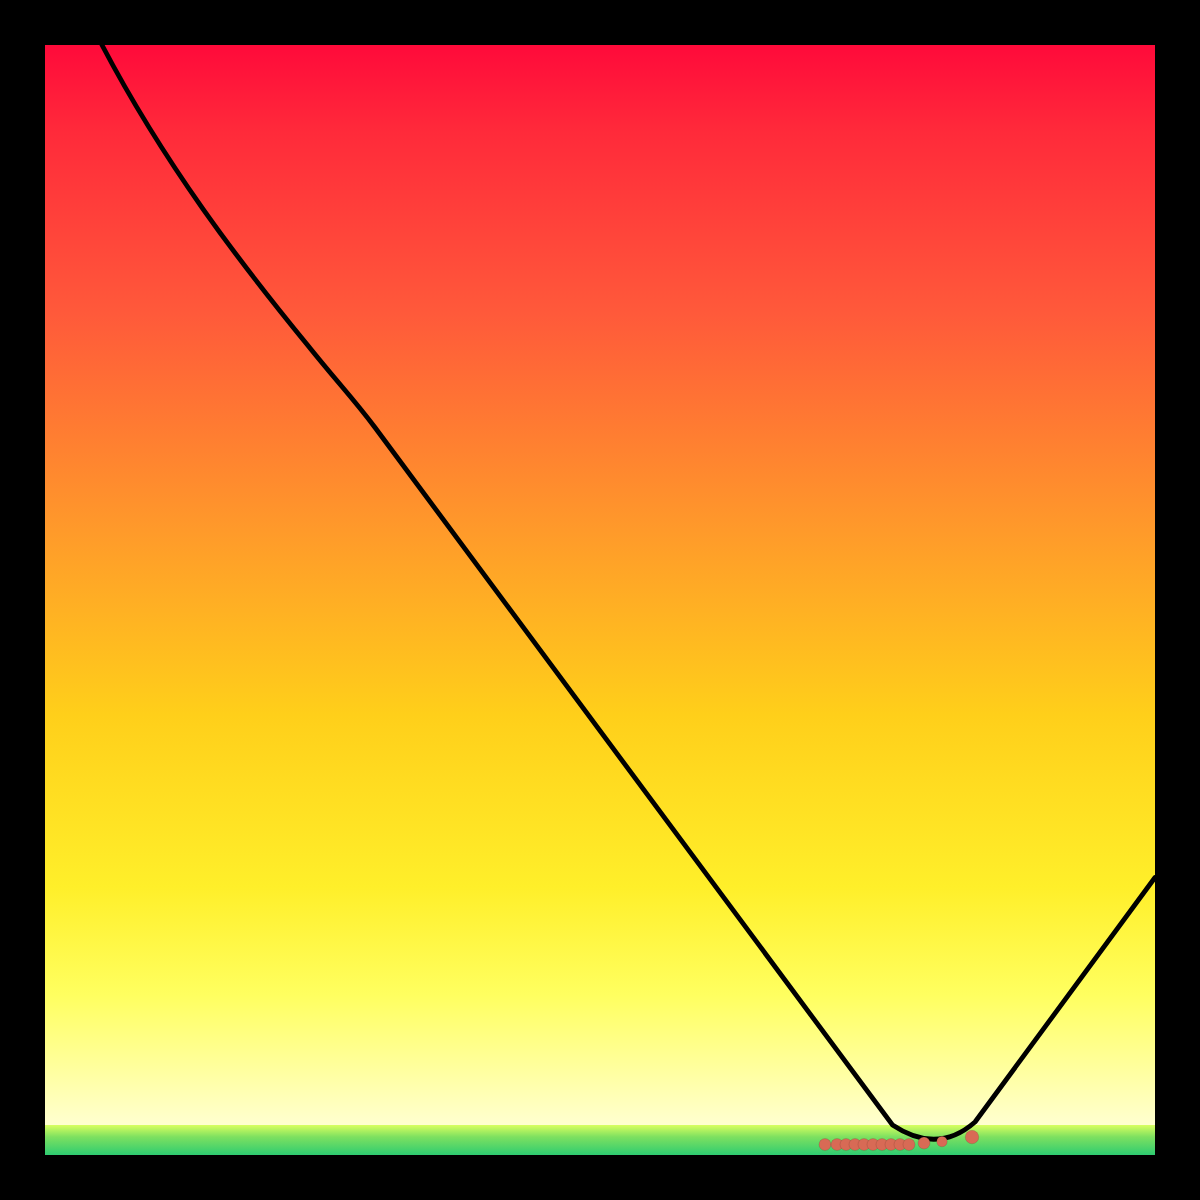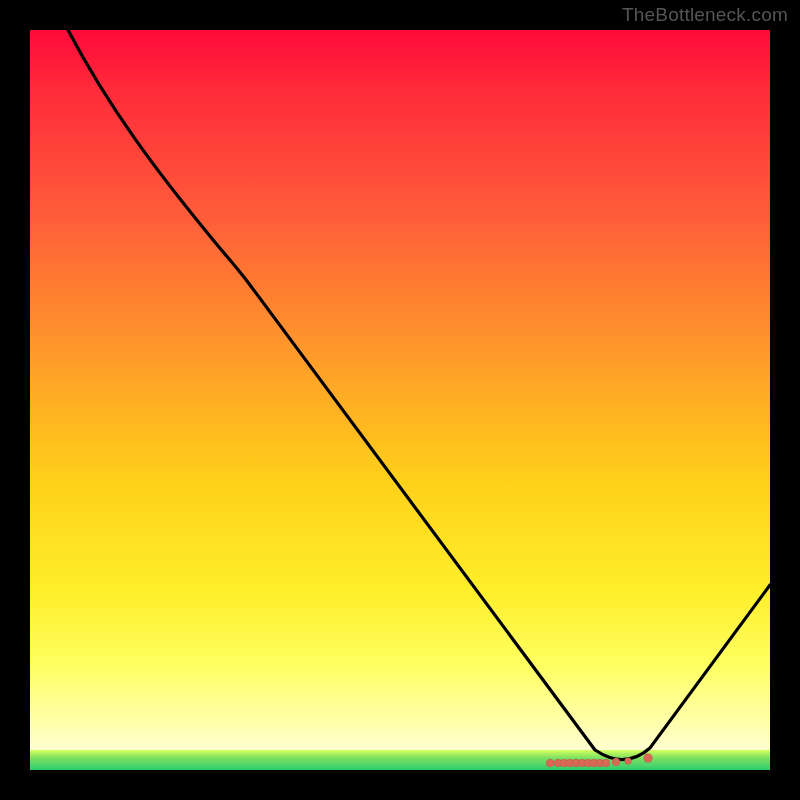--- a/index.html
+++ b/index.html
@@ -84,21 +84,20 @@
   .data-dot {
     fill: #d86a55;
     stroke: rgba(0,0,0,0.15);
     stroke-width: 0.5;
   }
 </style>
 </head>
 <body>
 
 <div class="frame">
-  <div class="watermark">TheBottleneck.com</div>
 
   <div class="plot-area">
     <div class="gradient"></div>
     <div class="green-strip"></div>
     <svg class="curve" viewBox="0 0 740 740">
       <path id="main-curve" d="M 38 0 C 80 80, 130 145, 175 200 C 195 225, 205 235, 220 255 L 565 720 Q 595 740, 620 718 L 740 555"></path>
       <g id="dots">
           <circle cx="520" cy="733" r="4" class="data-dot"></circle>
           <circle cx="528" cy="733" r="4" class="data-dot"></circle>
           <circle cx="534" cy="733" r="4" class="data-dot"></circle>

